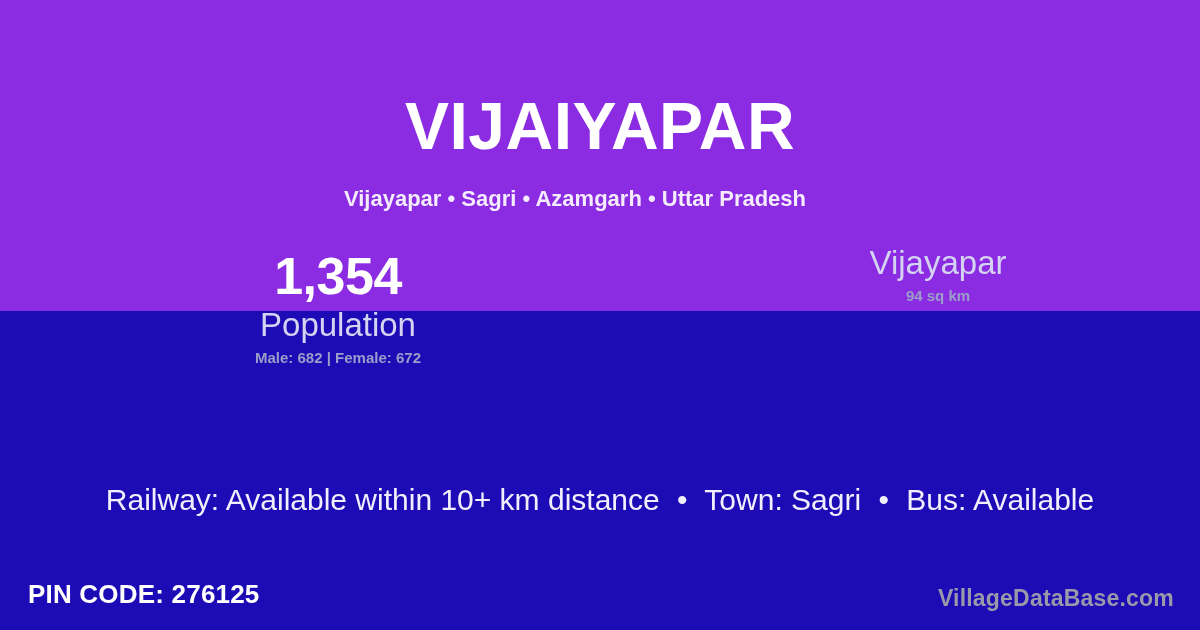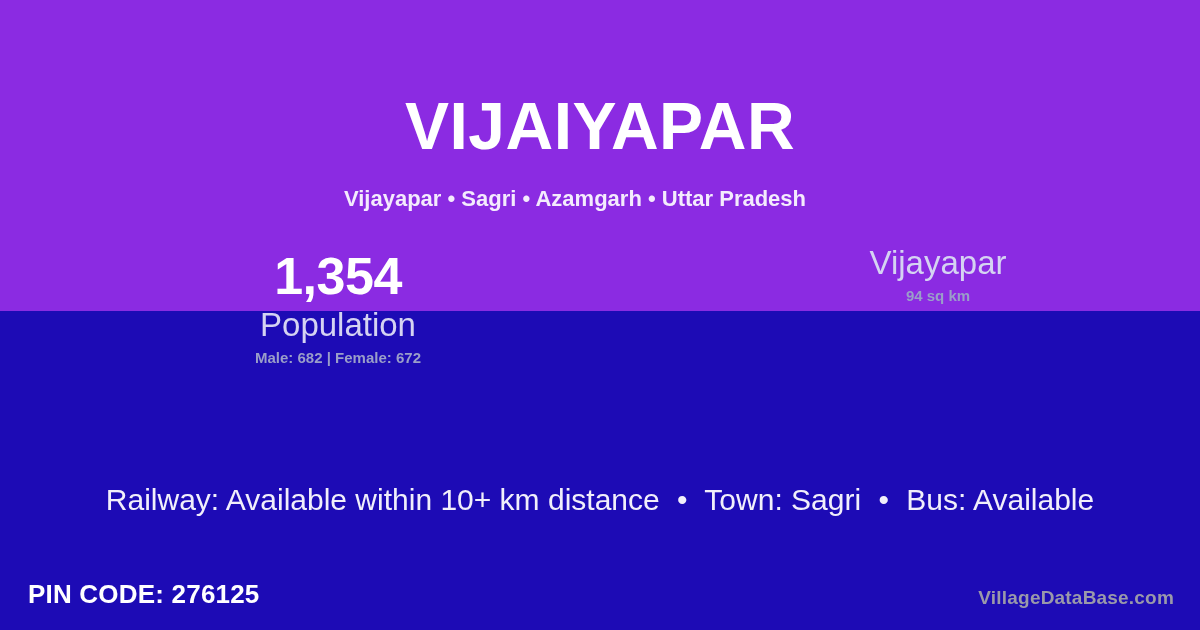--- a/index.html
+++ b/index.html
@@ -159,21 +159,21 @@
     line-height: 32px;
     font-weight: 700;
     color: #FFFFFF;
     letter-spacing: 0.2px;
     white-space: nowrap;
   }
 
   .brand {
     margin-right: 26px;
     margin-top: 8px;
-    font-size: 19px;
+    font-size: 23px;
     line-height: 28px;
     font-weight: 700;
     color: #9A99AA;
     letter-spacing: 0.2px;
     white-space: nowrap;
   }
 </style>
 </head>
 <body>
 

